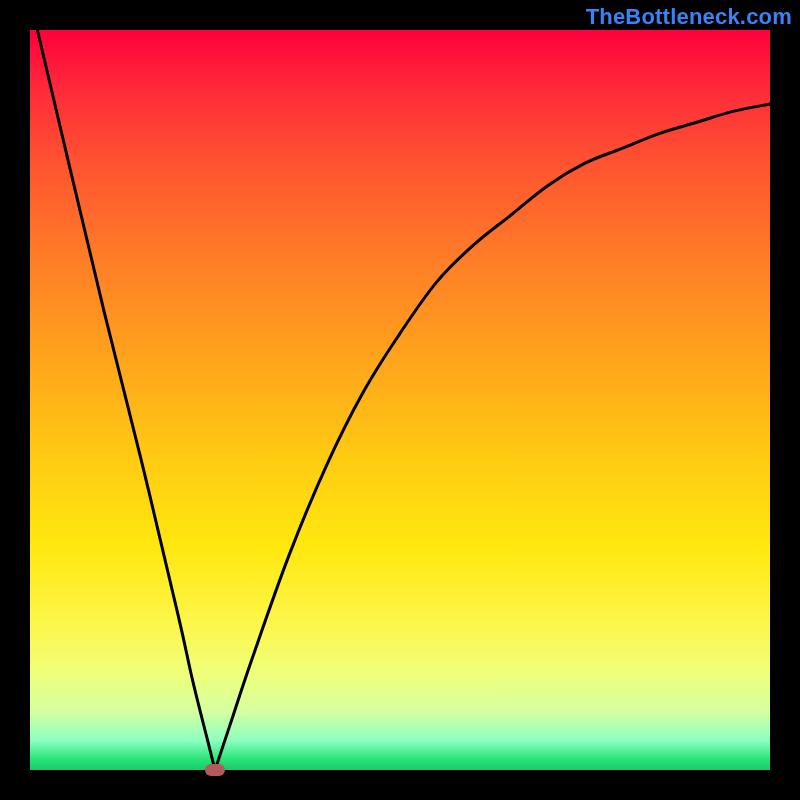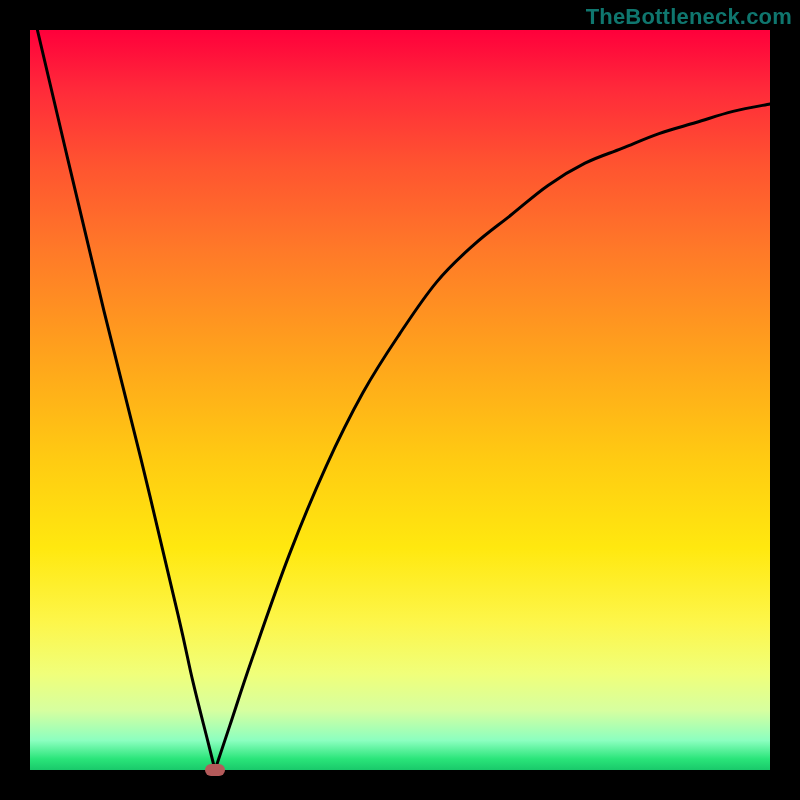--- a/index.html
+++ b/index.html
@@ -32,21 +32,21 @@
       #19c96a 100%
     );
   }
   .watermark {
     position: absolute;
     top: 4px;
     right: 8px;
     font-family: Arial, Helvetica, sans-serif;
     font-size: 22px;
     font-weight: 600;
-    color: #0f766e;
+    color: #3b82f6;
     letter-spacing: 0.2px;
     user-select: none;
   }
   svg.curve {
     position: absolute;
     left: 0; top: 0;
     width: 740px;
     height: 740px;
     overflow: visible;
   }

